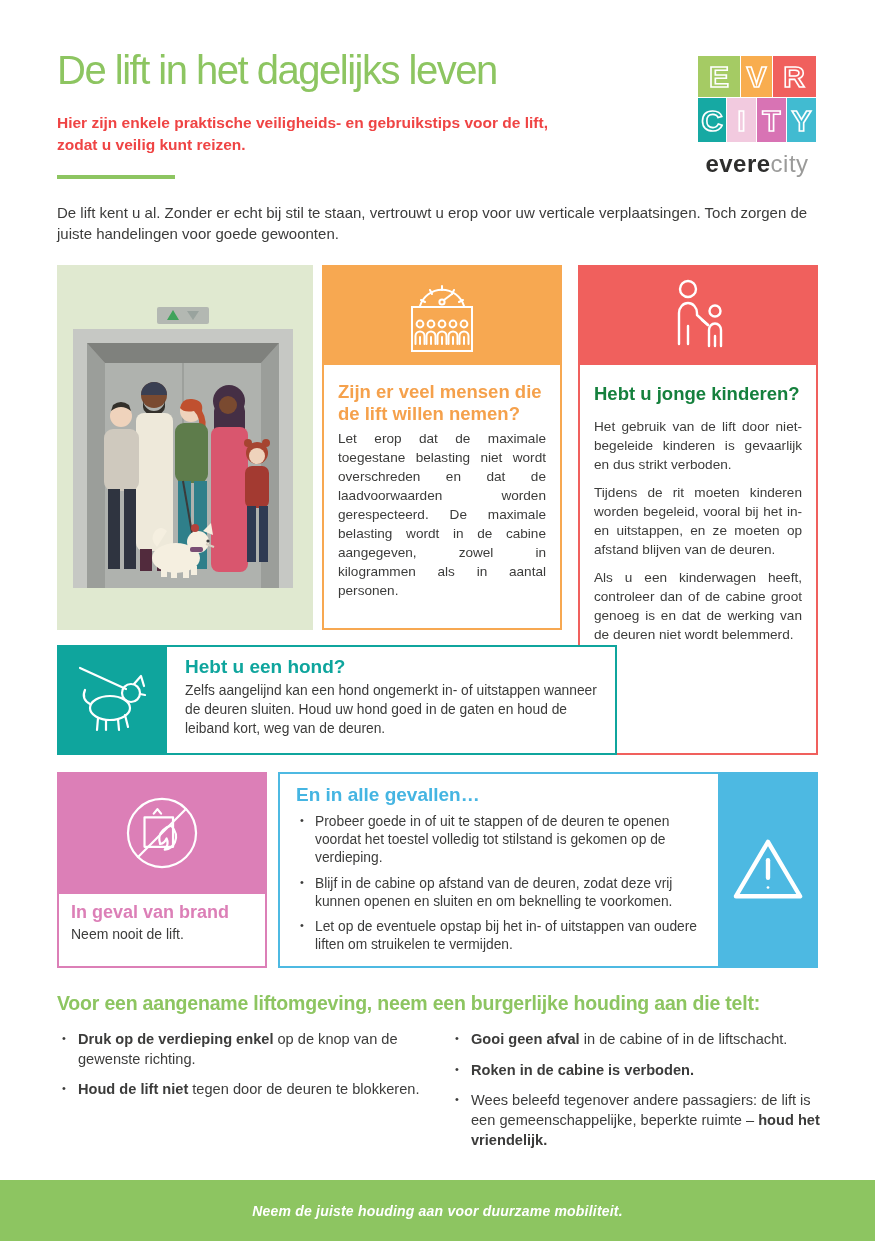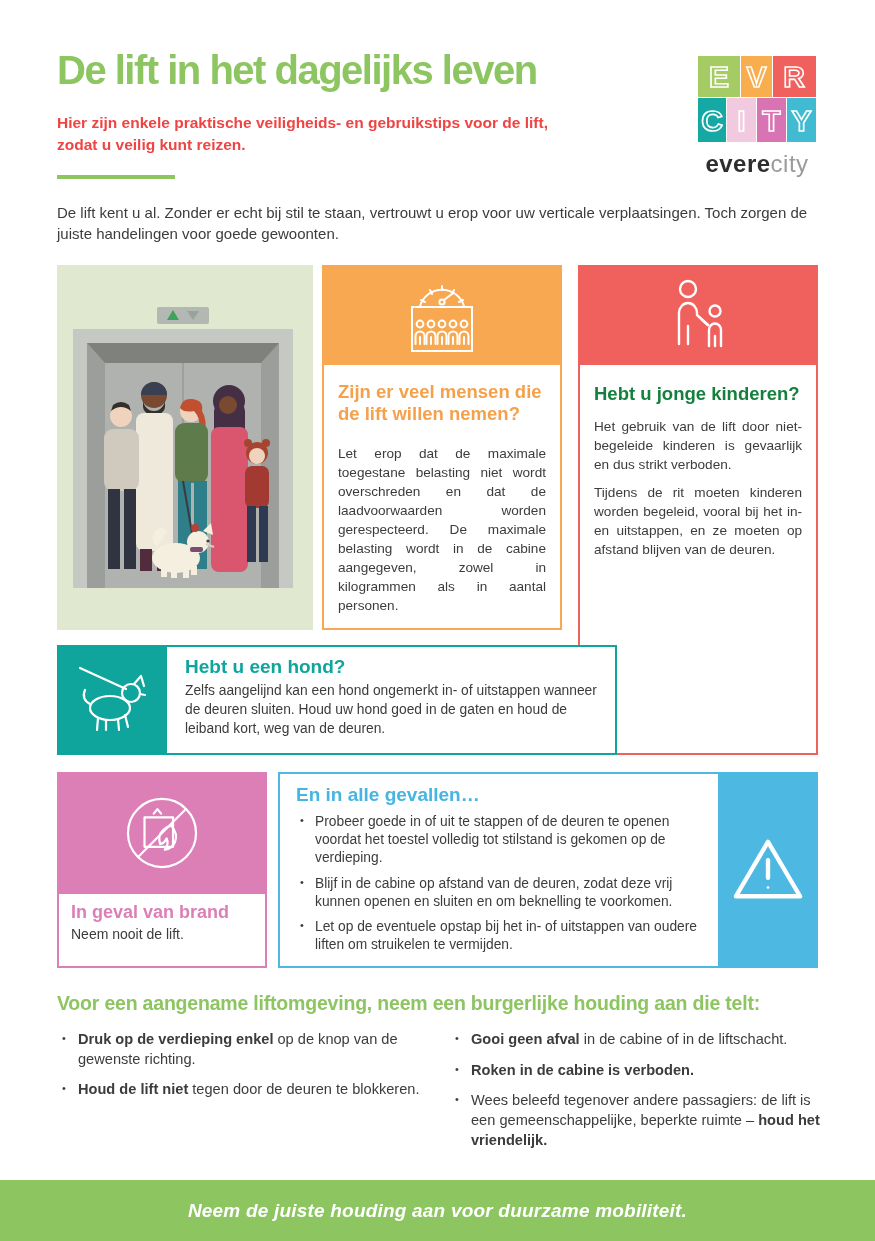--- a/index.html
+++ b/index.html
@@ -4,21 +4,21 @@
 <style>
   * { margin:0; padding:0; box-sizing:border-box; }
   html,body { background:#fff; }
   .page {
     position:relative; width:875px; height:1241px; background:#ffffff;
     font-family:"Liberation Sans", sans-serif; color:#3C3C3B; overflow:hidden;
   }
   
   .title {
     position:absolute; left:57px; top:48px; width:620px;
-    font-size:40px; font-weight:bold; letter-spacing:-1.5px; color:#8DC561;
+    font-size:40px; font-weight:normal; letter-spacing:-1.5px; color:#8DC561;
   }
   .subtitle {
     position:absolute; left:57px; top:112px; width:500px;
     font-size:15.5px; font-weight:bold; line-height:1.42; white-space:pre-line; color:#ef4444;
   }
   .divider { position:absolute; left:57px; top:175px; width:118px; height:3.5px; background:#8DC561; }
   .logo { position:absolute; left:697px; top:56px; width:120px; text-align:center; }
   .logo-word { margin-top:4px; font-size:24px; font-weight:bold; letter-spacing:0.5px; color:#2E2E2D; }
   .logo-word .gray { color:#9B9B9A; font-weight:normal; }
   .intro {
@@ -29,21 +29,21 @@
   .card { position:absolute; }
   .card .hd { display:flex; align-items:center; justify-content:center; }
   .card .bd { background:#fff; }
   .card h2 { font-weight:bold; }
 
   .illu { left:57px; top:265px; width:256px; height:365px; }
 
   .capacity { left:322px; top:265px; width:240px; height:365px; }
   .capacity .hd { height:100px; background:#F7A851; }
   .capacity .bd { height:265px; border:2px solid #F7A851; border-top:none; padding:16px 14px 10px 14px; }
-  .capacity h2 { color:#F5A14C; font-size:18.5px; line-height:1.18; margin-bottom:19px; }
+  .capacity h2 { color:#F5A14C; font-size:18.5px; line-height:1.18; margin-bottom:4px; }
   .capacity .bd p { font-size:13.6px; line-height:1.4; text-align:justify; }
 
   .children { left:578px; top:265px; width:240px; height:490px; }
   .children .hd { height:100px; background:#F0605D; }
   .children .bd { height:390px; border:2px solid #F0605D; border-top:none; padding:18px 14px 10px 14px; }
   .children h2 { color:#15803d; font-size:18.5px; line-height:1.18; margin-bottom:12px; }
   .children .bd p { font-size:13.6px; line-height:1.4; text-align:justify; margin-bottom:9px; }
 
   .dog { left:57px; top:645px; width:560px; height:110px; display:flex; }
   .dog .hd { width:110px; height:110px; background:#0FA59D; flex:none; }
@@ -74,21 +74,21 @@
   .etiq-left { left:57px; width:380px; }
   .etiq-right { left:450px; width:378px; }
   .etiq-list li { position:relative; padding-left:21px; font-size:14.6px; line-height:1.35; margin-bottom:11px; }
   .etiq-list li::before { content:"•"; position:absolute; left:5px; top:1px; font-size:11px; color:#3C3C3B; }
 
   
   .footer {
     position:absolute; left:0; top:1180px; width:875px; height:61px; background:#8DC561;
     display:flex; align-items:center; justify-content:center;
   }
-  .footer p { color:#fff; font-size:19px; font-weight:bold; font-style:italic; letter-spacing:0.2px; }
+  .footer p { color:#fff; font-size:14px; font-weight:bold; font-style:italic; letter-spacing:0.2px; }
 </style>
 </head>
 <body>
 
 <div class="page">
 
   <h1 class="title">De lift in het dagelijks leven</h1>
   <p class="subtitle">Hier zijn enkele praktische veiligheids- en gebruikstips voor de lift,
 zodat u veilig kunt reizen.</p>
   <div class="divider"></div>
@@ -228,20 +228,21 @@
         <path d="M58,49 l-6,-5"></path>
         <path d="M59,70 V54 a6,6.5 0 0 1 12,0 v16"></path>
         <line x1="65" y1="60" x2="65" y2="70"></line>
       </svg>
     </div>
     <div class="bd">
       <h2>Hebt u jonge kinderen?</h2>
       <div>
           <p>Het gebruik van de lift door niet-begeleide kinderen is gevaarlijk en dus strikt verboden.</p>
           <p>Tijdens de rit moeten kinderen worden begeleid, vooral bij het in- en uitstappen, en ze moeten op afstand blijven van de deuren.</p>
+          <p>Als u een kinderwagen heeft, controleer dan of de cabine groot genoeg is en dat de werking van de deuren niet wordt belemmerd.</p>
         </div>
     </div>
   </div>
 
   <div class="card dog">
     <div class="hd">
       <svg width="80" height="80" viewBox="0 0 80 80" fill="none" stroke="#ffffff" stroke-width="2.2" stroke-linecap="round" stroke-linejoin="round">
         <line x1="8" y1="8" x2="54" y2="29"></line>
         <ellipse cx="38" cy="48" rx="20" ry="12"></ellipse>
         <circle cx="59" cy="33" r="9"></circle>

